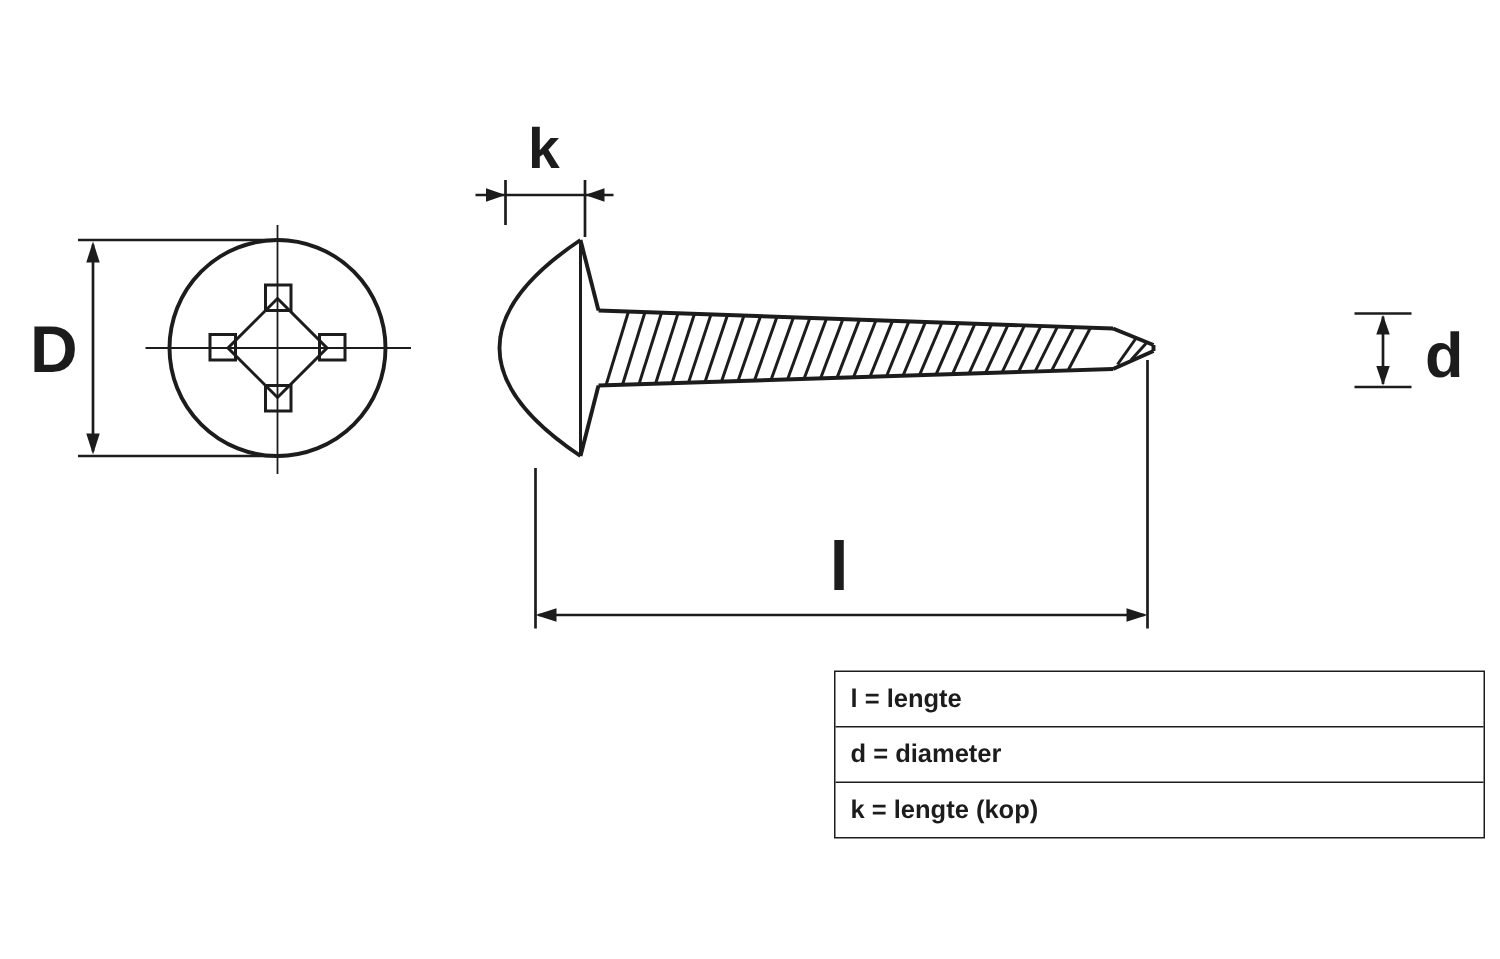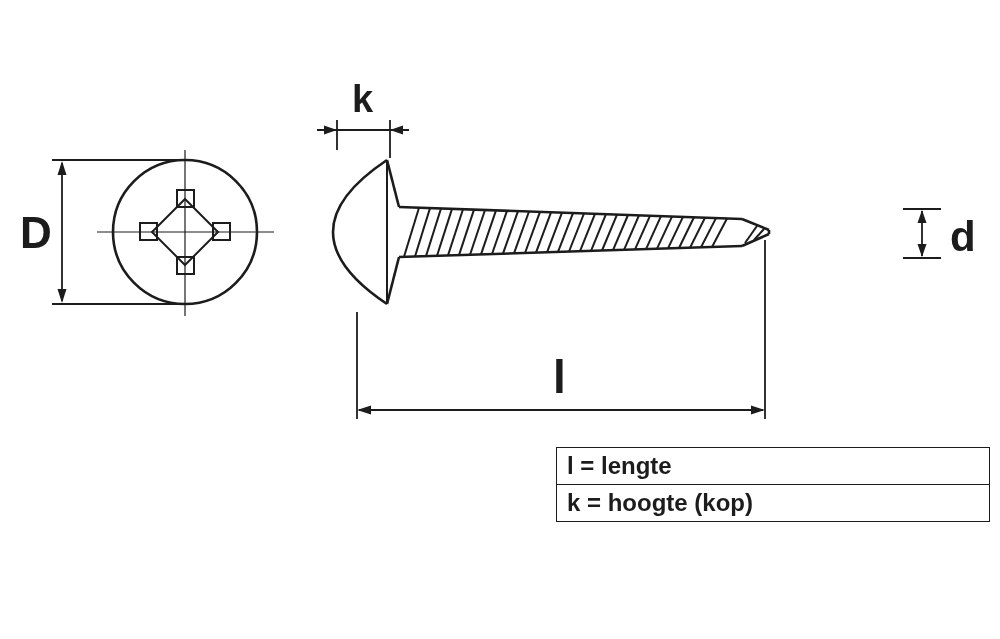--- a/index.html
+++ b/index.html
@@ -23,21 +23,21 @@
     width:432px;
     border:1px solid #1c1c1c;
     background:#fff;
   }
   .legend-row{
     height:36px;
     line-height:36px;
     border-top:1px solid #1c1c1c;
     padding-left:10px;
     font-weight:bold;
-    font-size:24px;
+    font-size:17px;
     color:#1c1c1c;
     white-space:nowrap;
   }
   .legend-row:first-child{border-top:none;}
 </style>
 </head>
 <body>
 
 <div class="canvas">
 
@@ -136,17 +136,20 @@
       <polygon points="765,410 751,405.5 751,414.5" stroke="none"></polygon>
       <text x="553" y="393" font-size="46">l</text>
     </g>
   </svg>
 
   <div class="legend">
     <div class="legend-row">
       <span>l = lengte</span>
     </div>
     <div class="legend-row">
-      <span>k = hoogte (kop)</span>
+      <span>d = diameter</span>
+    </div>
+    <div class="legend-row">
+      <span>k = lengte (kop)</span>
     </div>
   </div>
 
 </div>
 
 </body></html>

